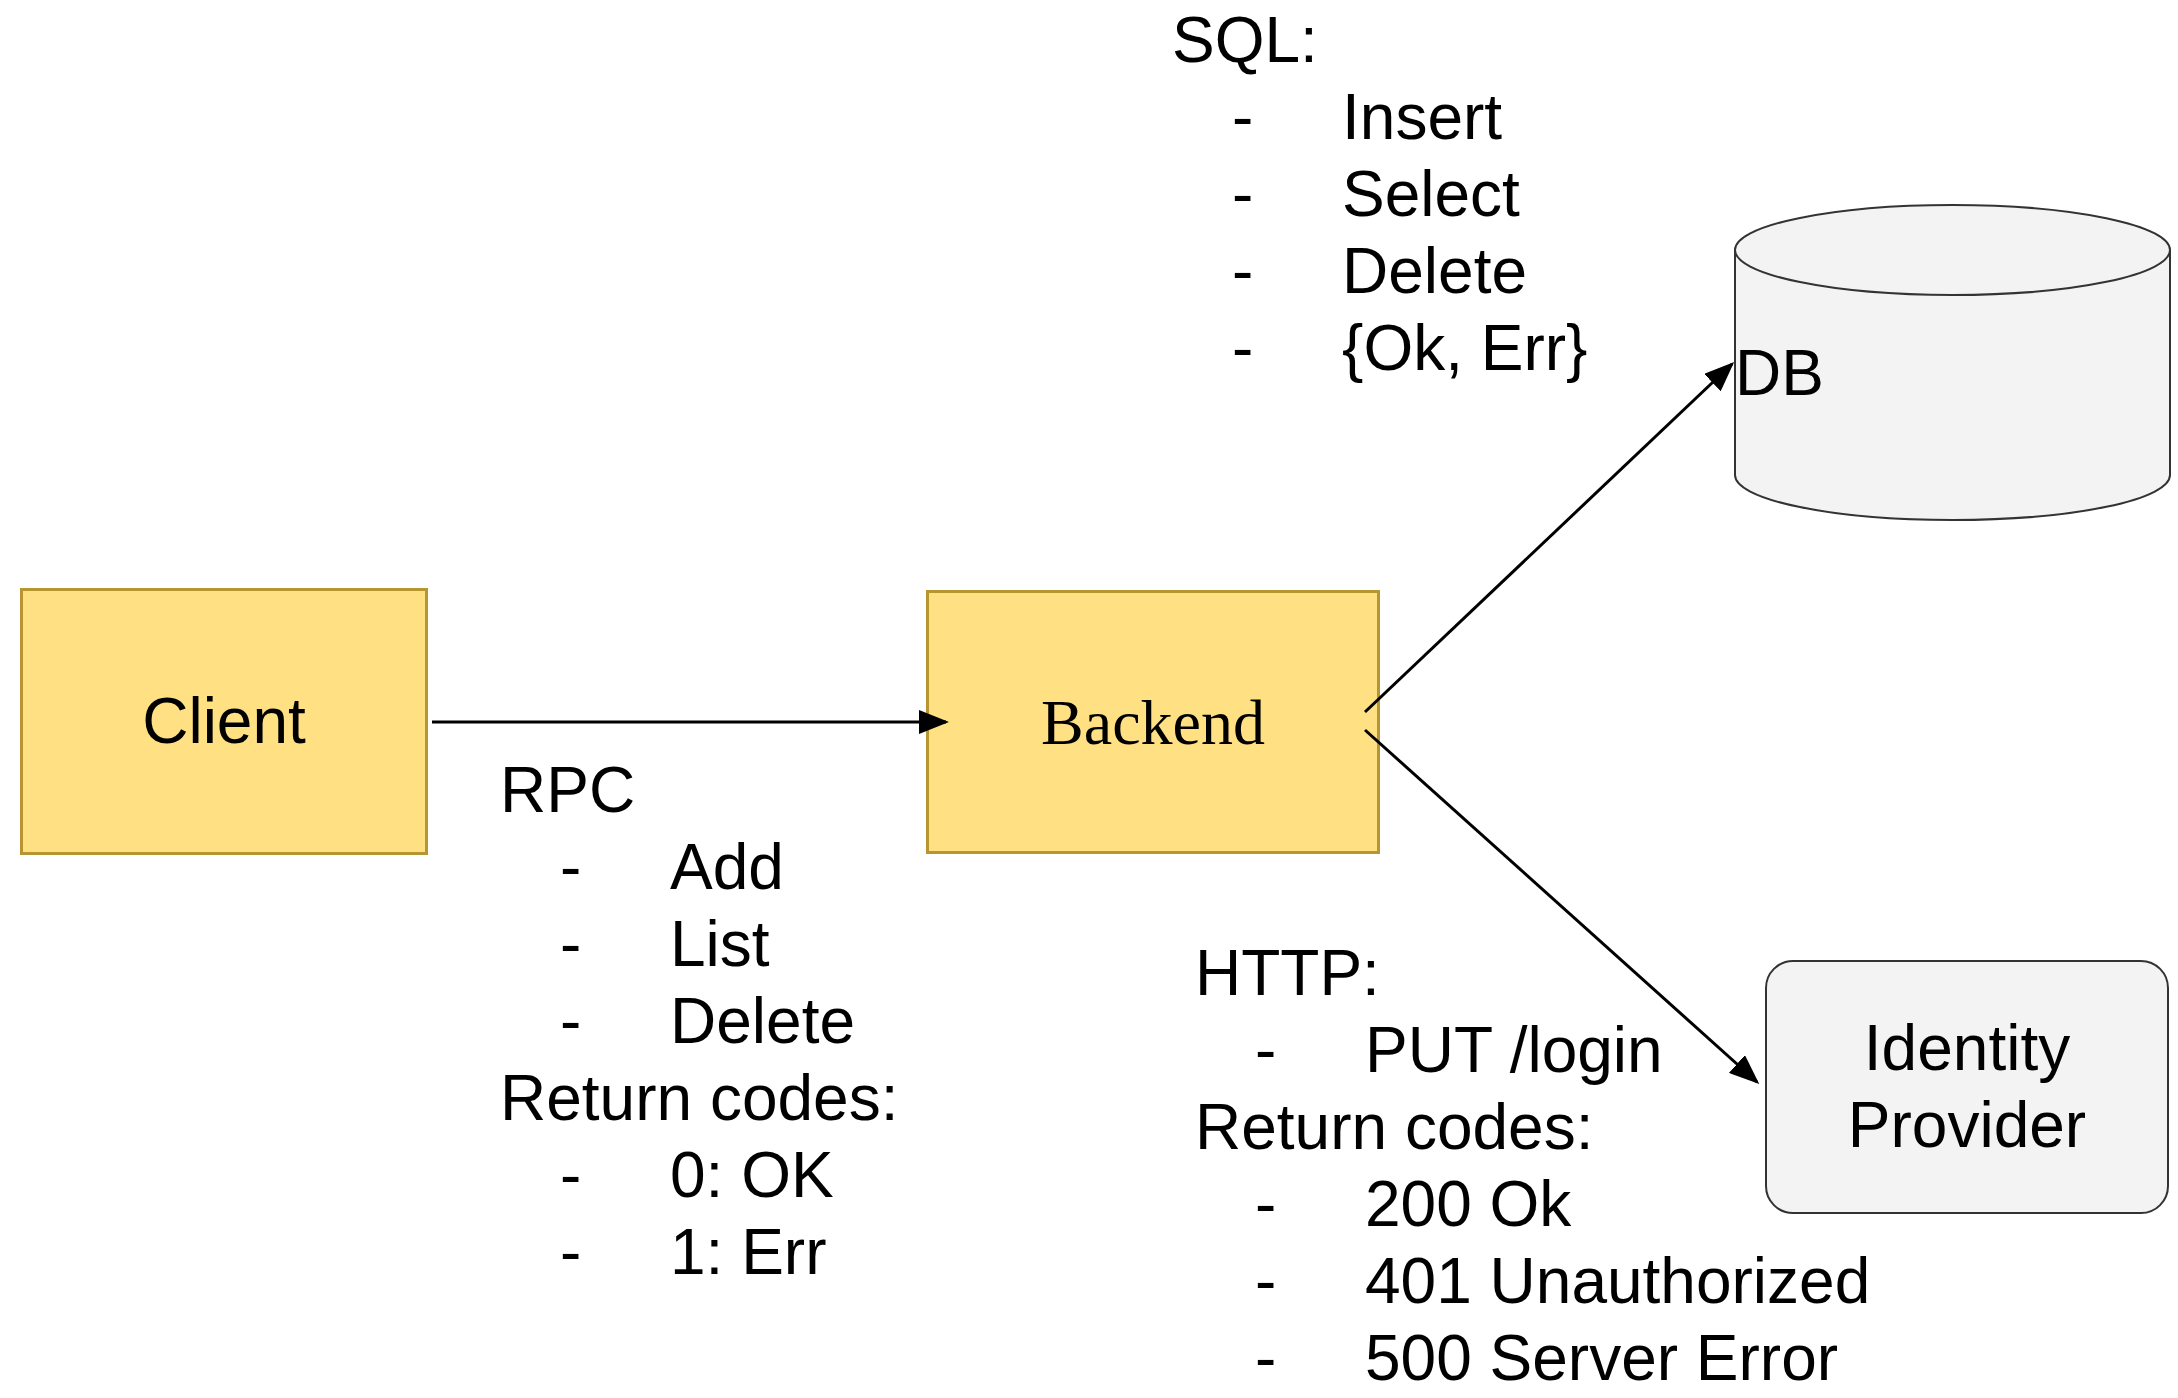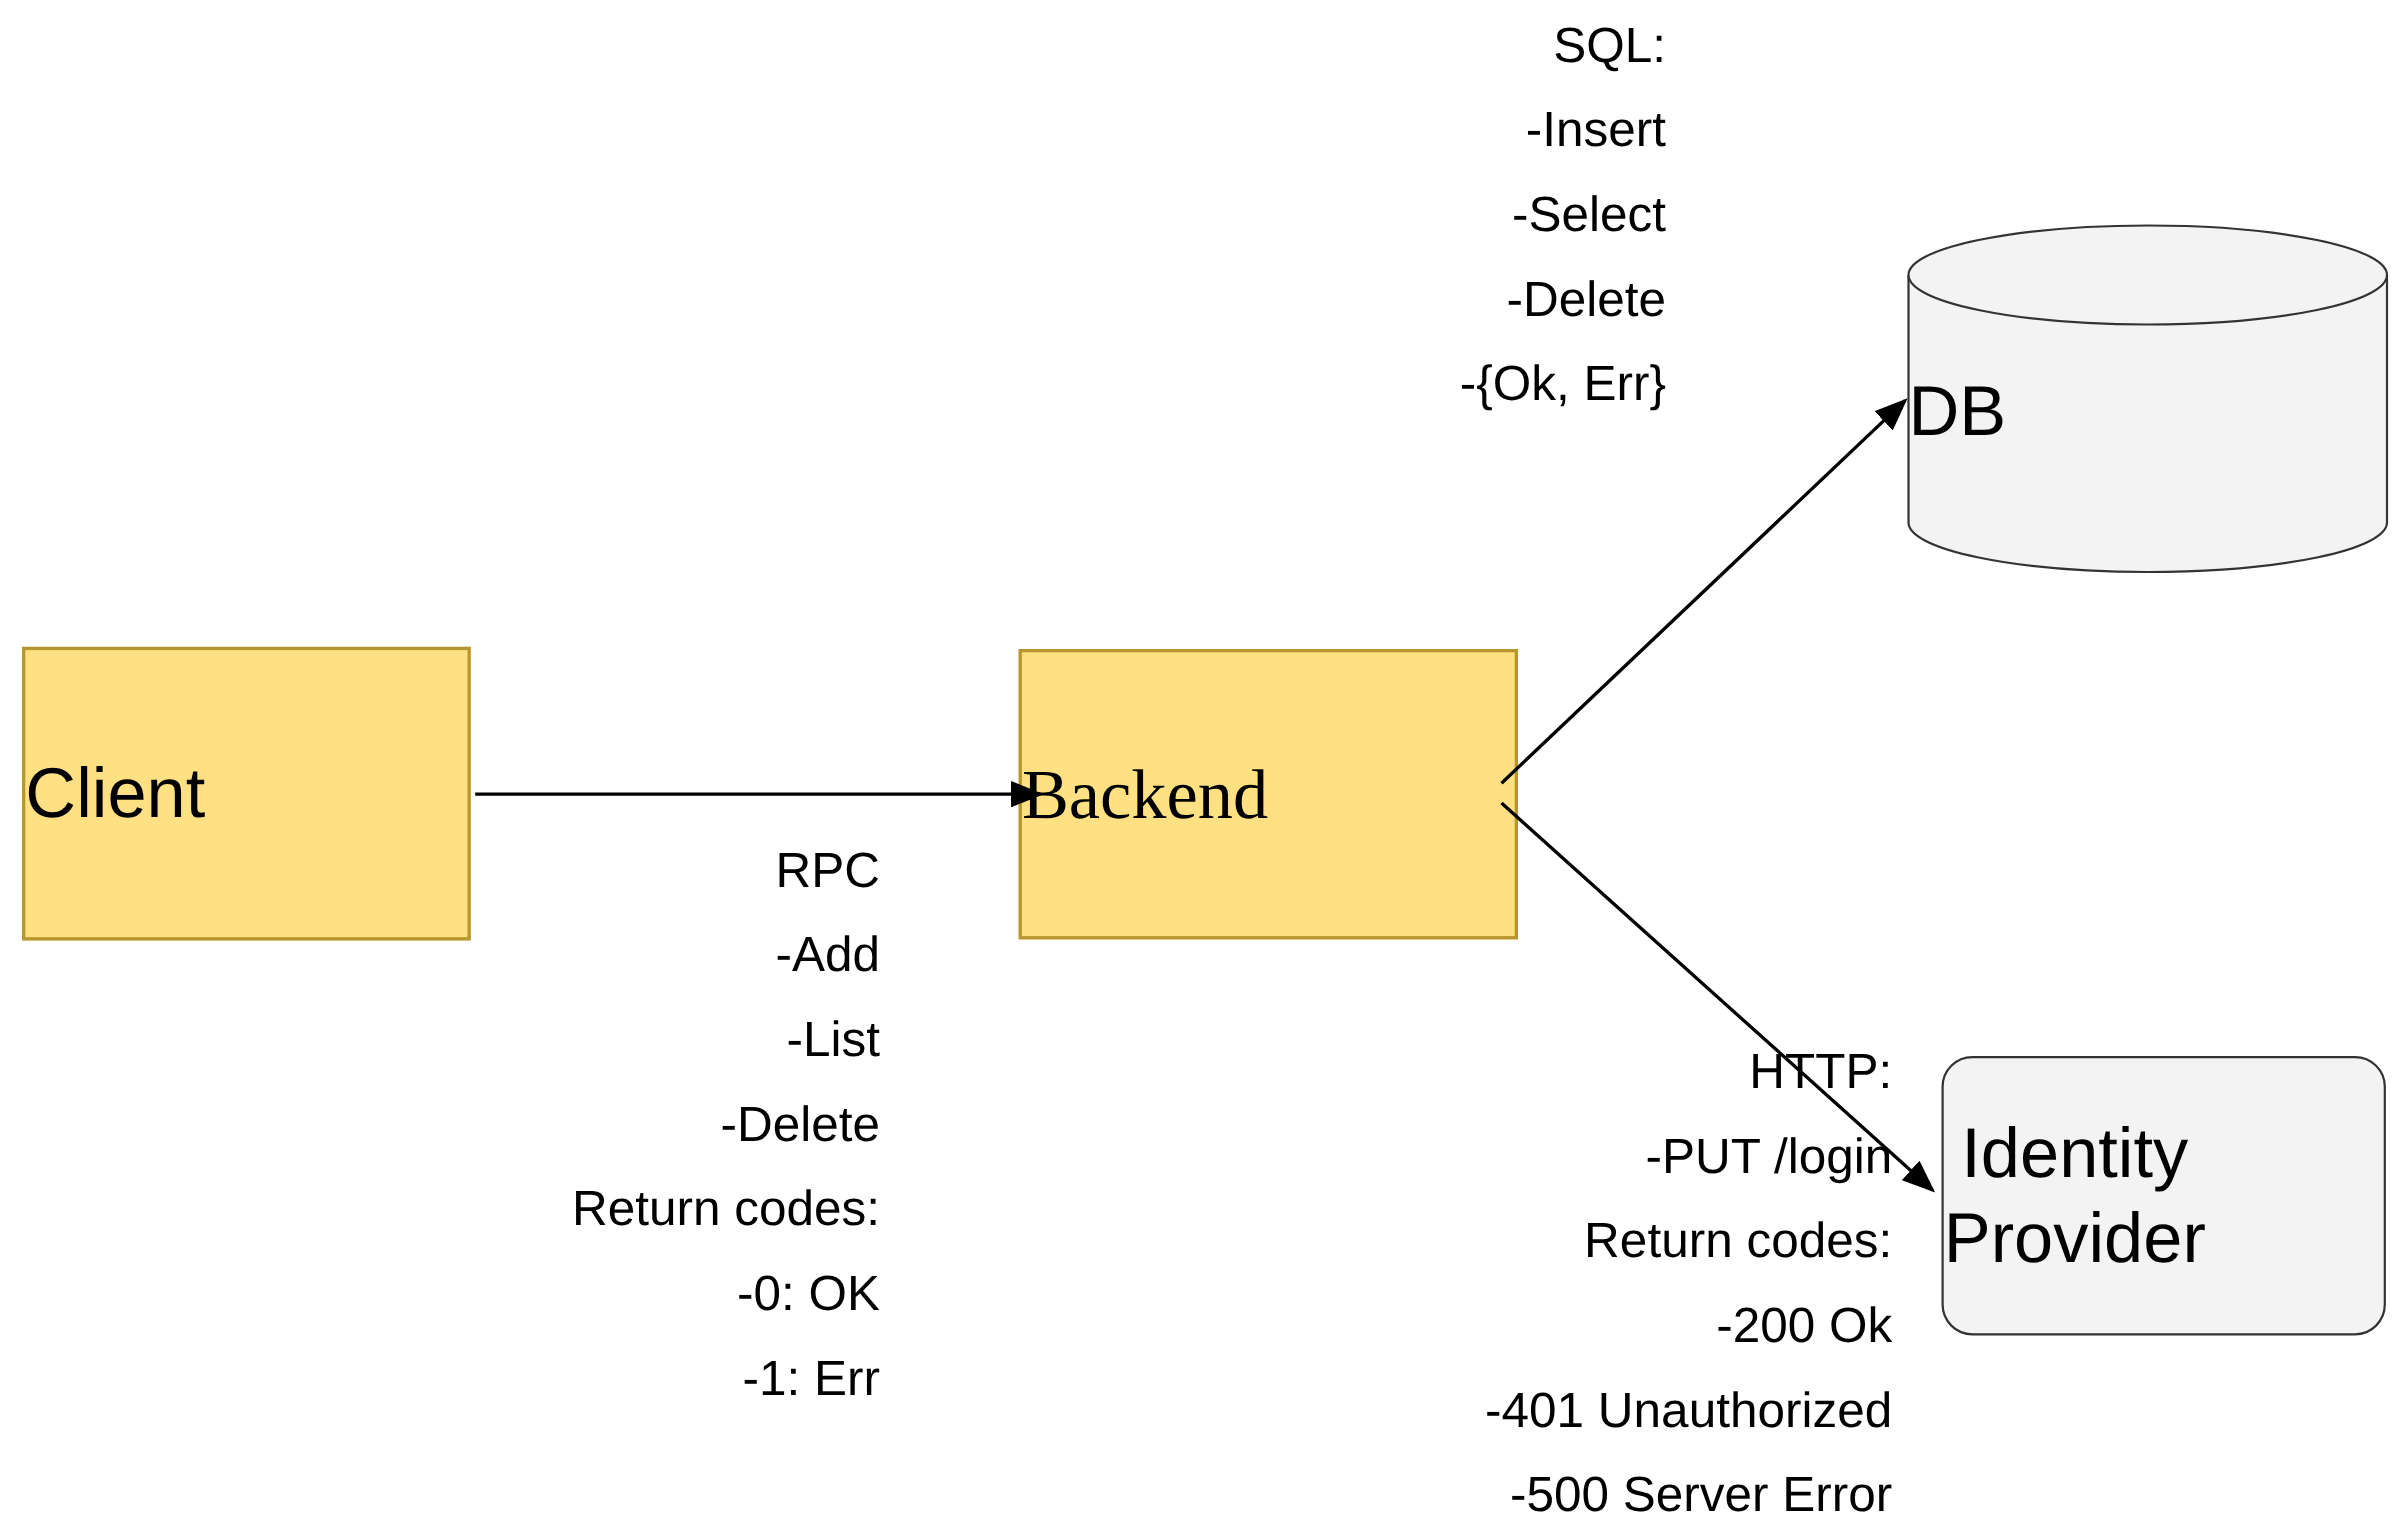--- a/index.html
+++ b/index.html
@@ -13,20 +13,21 @@
     height: 1398px;
     background: #ffffff;
     font-family: "Liberation Sans", "DejaVu Sans", sans-serif;
     color: var(--text, #000000);
     overflow: hidden;
   }
   .node {
     position: absolute;
     display: flex;
     align-items: center;
+    justify-content: center;
     text-align: center;
     font-size: 64px;
     line-height: 77px;
     box-sizing: border-box;
   }
   .node.yellow {
     background: var(--node-fill-yellow, #ffe083);
     border: 3px solid var(--node-border-yellow, #b79530);
   }
   .node.gray {
@@ -37,24 +38,23 @@
   #backend-node { left: 926px;  top: 590px; width: 454px; height: 264px; font-family: Liberation Serif, serif; }
   #idp-node     { left: 1765px; top: 960px; width: 404px; height: 254px; border-radius: 28px; }
   #db-label-box {
     position: absolute;
     left: 1735px; top: 225px; width: 514px; height: 295px;
     display: flex; align-items: center; justify-content: flex-start;
     font-size: 64px;
   }
   .ann {
     position: absolute;
-    font-size: 45px;
+    font-size: 64px;
     line-height: 77px;
     white-space: nowrap;
-    text-align: right;
   }
   #sql-annotation  { left: 1172px; top: 2px;   }
   #rpc-annotation  { left: 500px;  top: 752px; }
   #http-annotation { left: 1195px; top: 935px; }
   .line { display: block; }
   .line.li { padding-left: 60px; }
   .line.li .dash { display: inline-block; width: 110px; }
   #edges {
     position: absolute;
     left: 0; top: 0;

